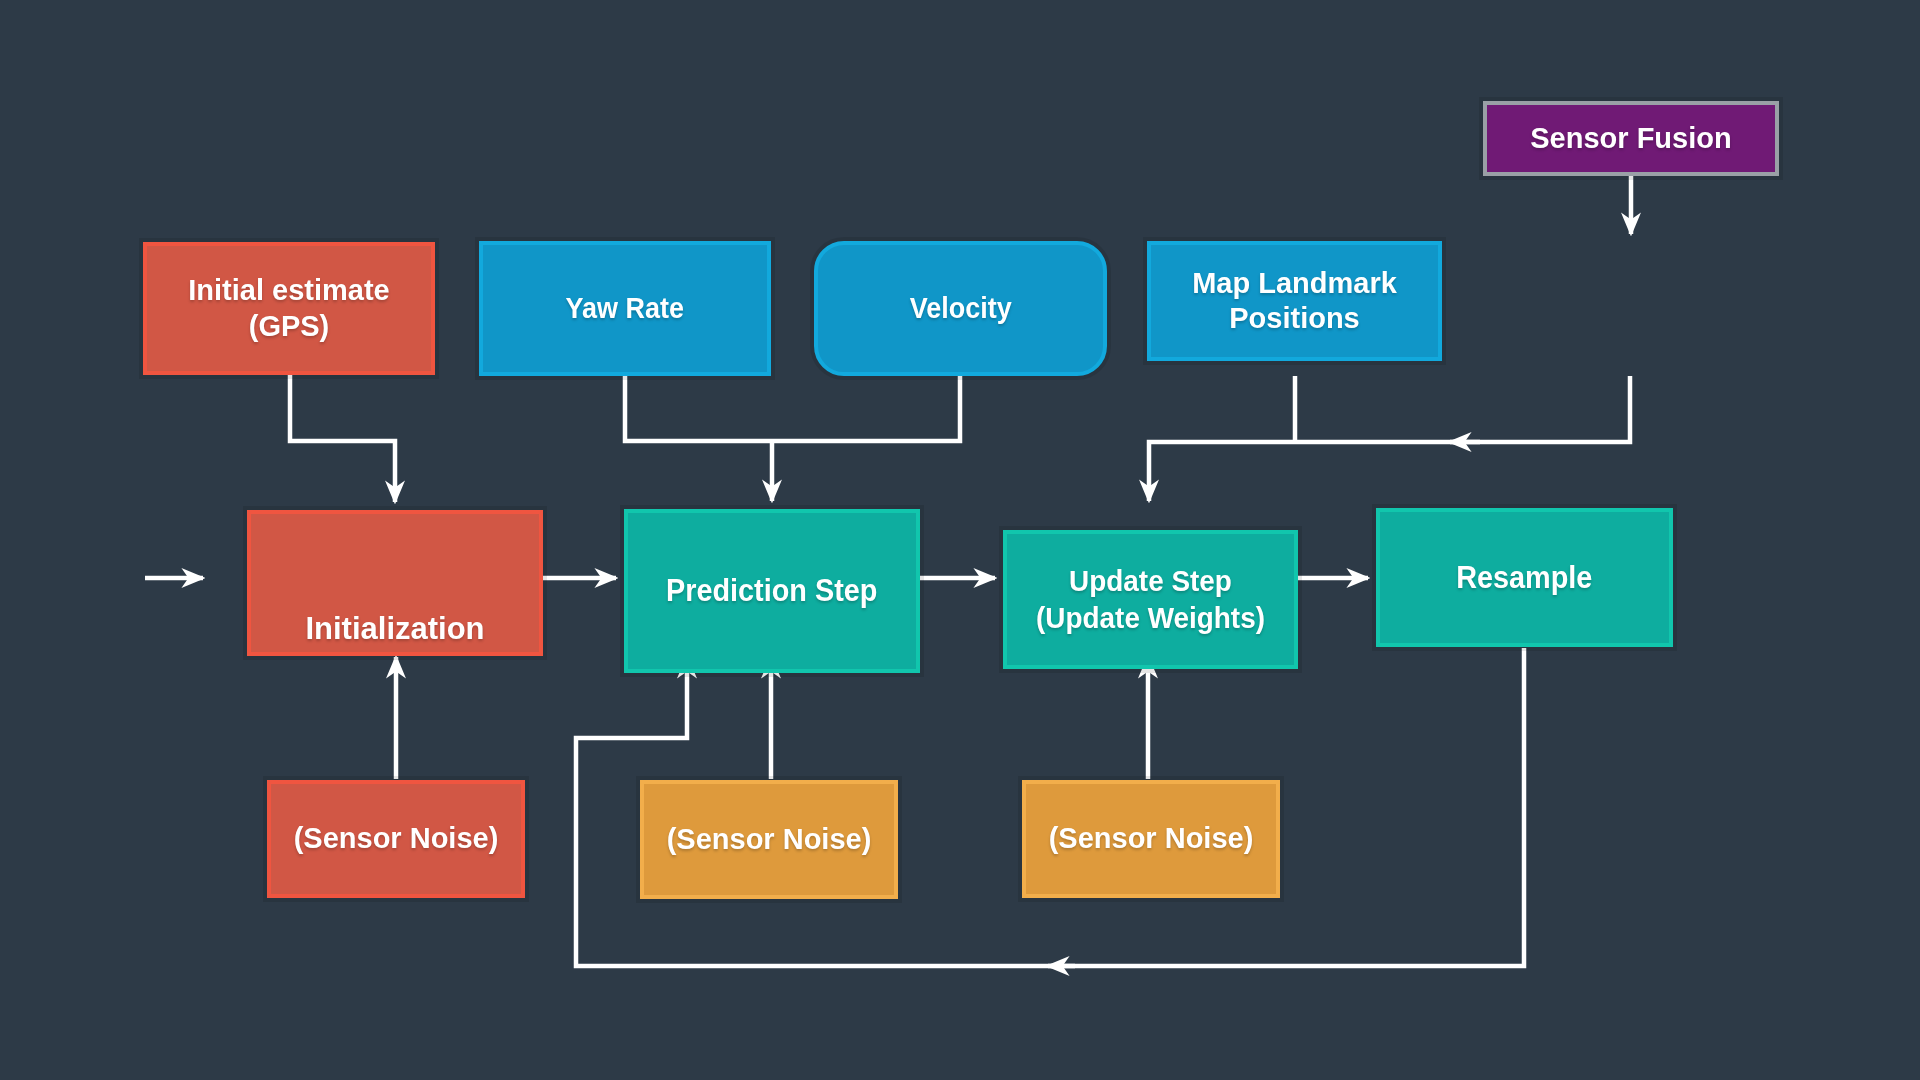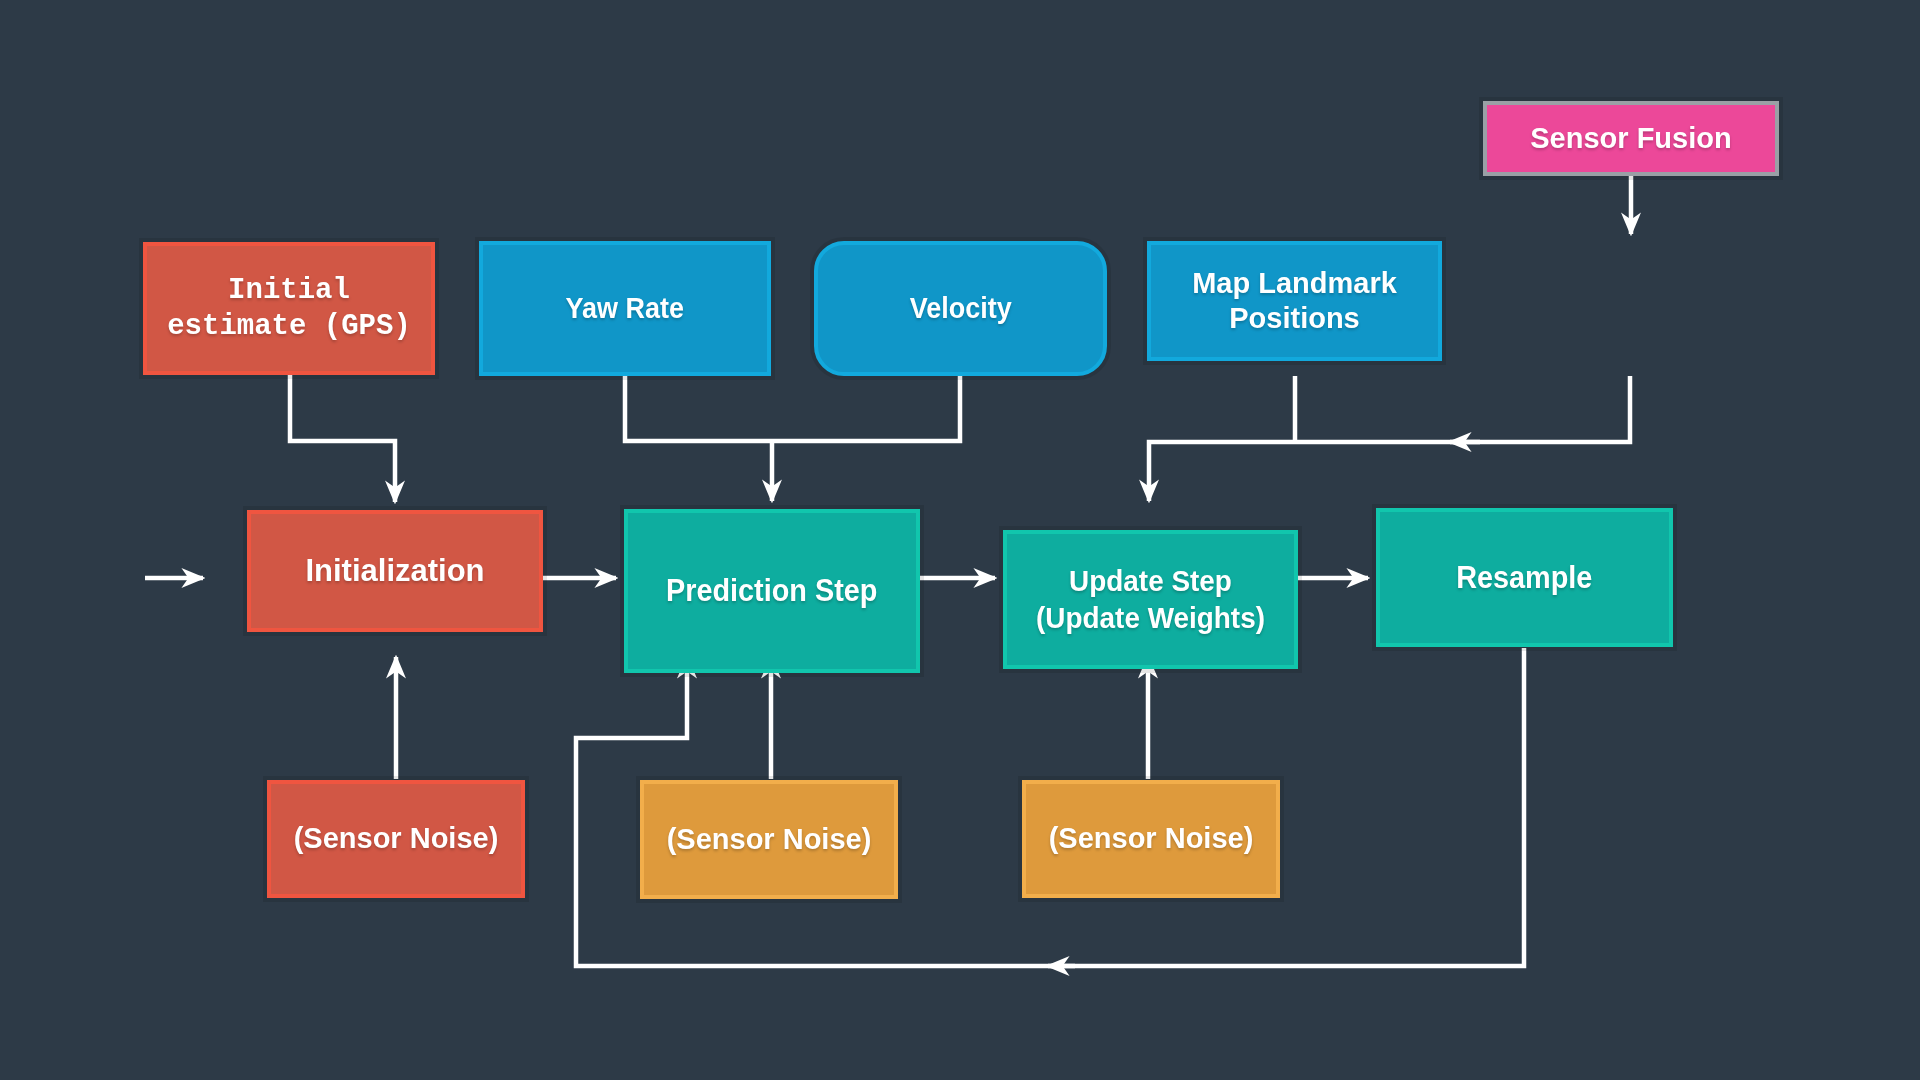--- a/index.html
+++ b/index.html
@@ -7,21 +7,21 @@
           font-family:"Liberation Sans",sans-serif;}
   .connector-layer{position:absolute;left:0;top:0;width:1920px;height:1080px;pointer-events:none;}
   .node{position:absolute;box-sizing:border-box;border:4px solid;display:flex;align-items:center;
         justify-content:center;text-align:center;color:#ffffff;font-weight:bold;line-height:1.22;
         text-shadow:0 2px 3px rgba(0,0,0,0.22);box-shadow:0 0 0 4px rgba(0,0,0,0.10);
         padding:4px 6px;}
   .c-blue  {background:#1096c8;border-color:#12a9dd;}
   .c-red   {background:#d15745;border-color:#f05540;}
   .c-teal  {background:#0ead9f;border-color:#11c6ad;}
   .c-orange{background:#de9a3c;border-color:#f2ae4b;}
-  .c-gray  {background:#ec4899;border-color:#9aa0a6;}
+  .c-gray  {background:#701a75;border-color:#9aa0a6;}
   .fs-29{font-size:29px;}
   .fs-30{font-size:30px;margin-top:21px;}
   .fs-31{font-size:31px;}
   .condensed{display:inline-block;transform:scaleX(0.93);transform-origin:50% 50%;}
 </style>
 </head>
 <body>
 
 <div id="canvas">
 
@@ -48,38 +48,38 @@
       <path d="M1148,779 L1148,657" marker-end="url(#arr)"></path>
       <path d="M1524,648 L1524,966 L576,966 L576,738 L687,738 L687,657" marker-end="url(#arr)"></path>
       <path d="M1075,966 L1048,966" marker-end="url(#arr)"></path>
     </g>
   </svg>
 
   <div class="node c-gray fs-29" style="left:1483px;top:101px;width:296px;height:75px;">
     <span>Sensor Fusion</span>
   </div>
 
-  <div class="node c-red fs-29" style="left:143px;top:242px;width:292px;height:133px;font-family:Liberation Mono, monospace;">
+  <div class="node c-red fs-29" style="left:143px;top:242px;width:292px;height:133px;">
     <span>Initial estimate (GPS)</span>
   </div>
 
   <div class="node c-blue fs-29" style="left:479px;top:241px;width:292px;height:135px;text-align:center;">
     <span class="condensed">Yaw Rate</span>
   </div>
 
   <div class="node c-blue fs-29" style="left:814px;top:241px;width:293px;height:135px;border-radius:30px;">
     <span class="condensed">Velocity</span>
   </div>
 
   <div class="node c-blue fs-29" style="left:1147px;top:241px;width:295px;height:120px;">
     <span>Map Landmark Positions</span>
   </div>
 
 
-  <div class="node c-red fs-31" style="left:247px;top:510px;width:296px;height:122px;">
+  <div class="node c-red fs-31" style="left:247px;top:510px;width:296px;height:146px;align-items:flex-end;">
     <span>Initialization</span>
   </div>
 
   <div class="node c-teal fs-31" style="left:624px;top:509px;width:296px;height:164px;">
     <span class="condensed">Prediction Step</span>
   </div>
 
   <div class="node c-teal fs-30" style="left:1003px;top:509px;width:295px;height:139px;">
     <span class="condensed">Update Step (Update Weights)</span>
   </div>

